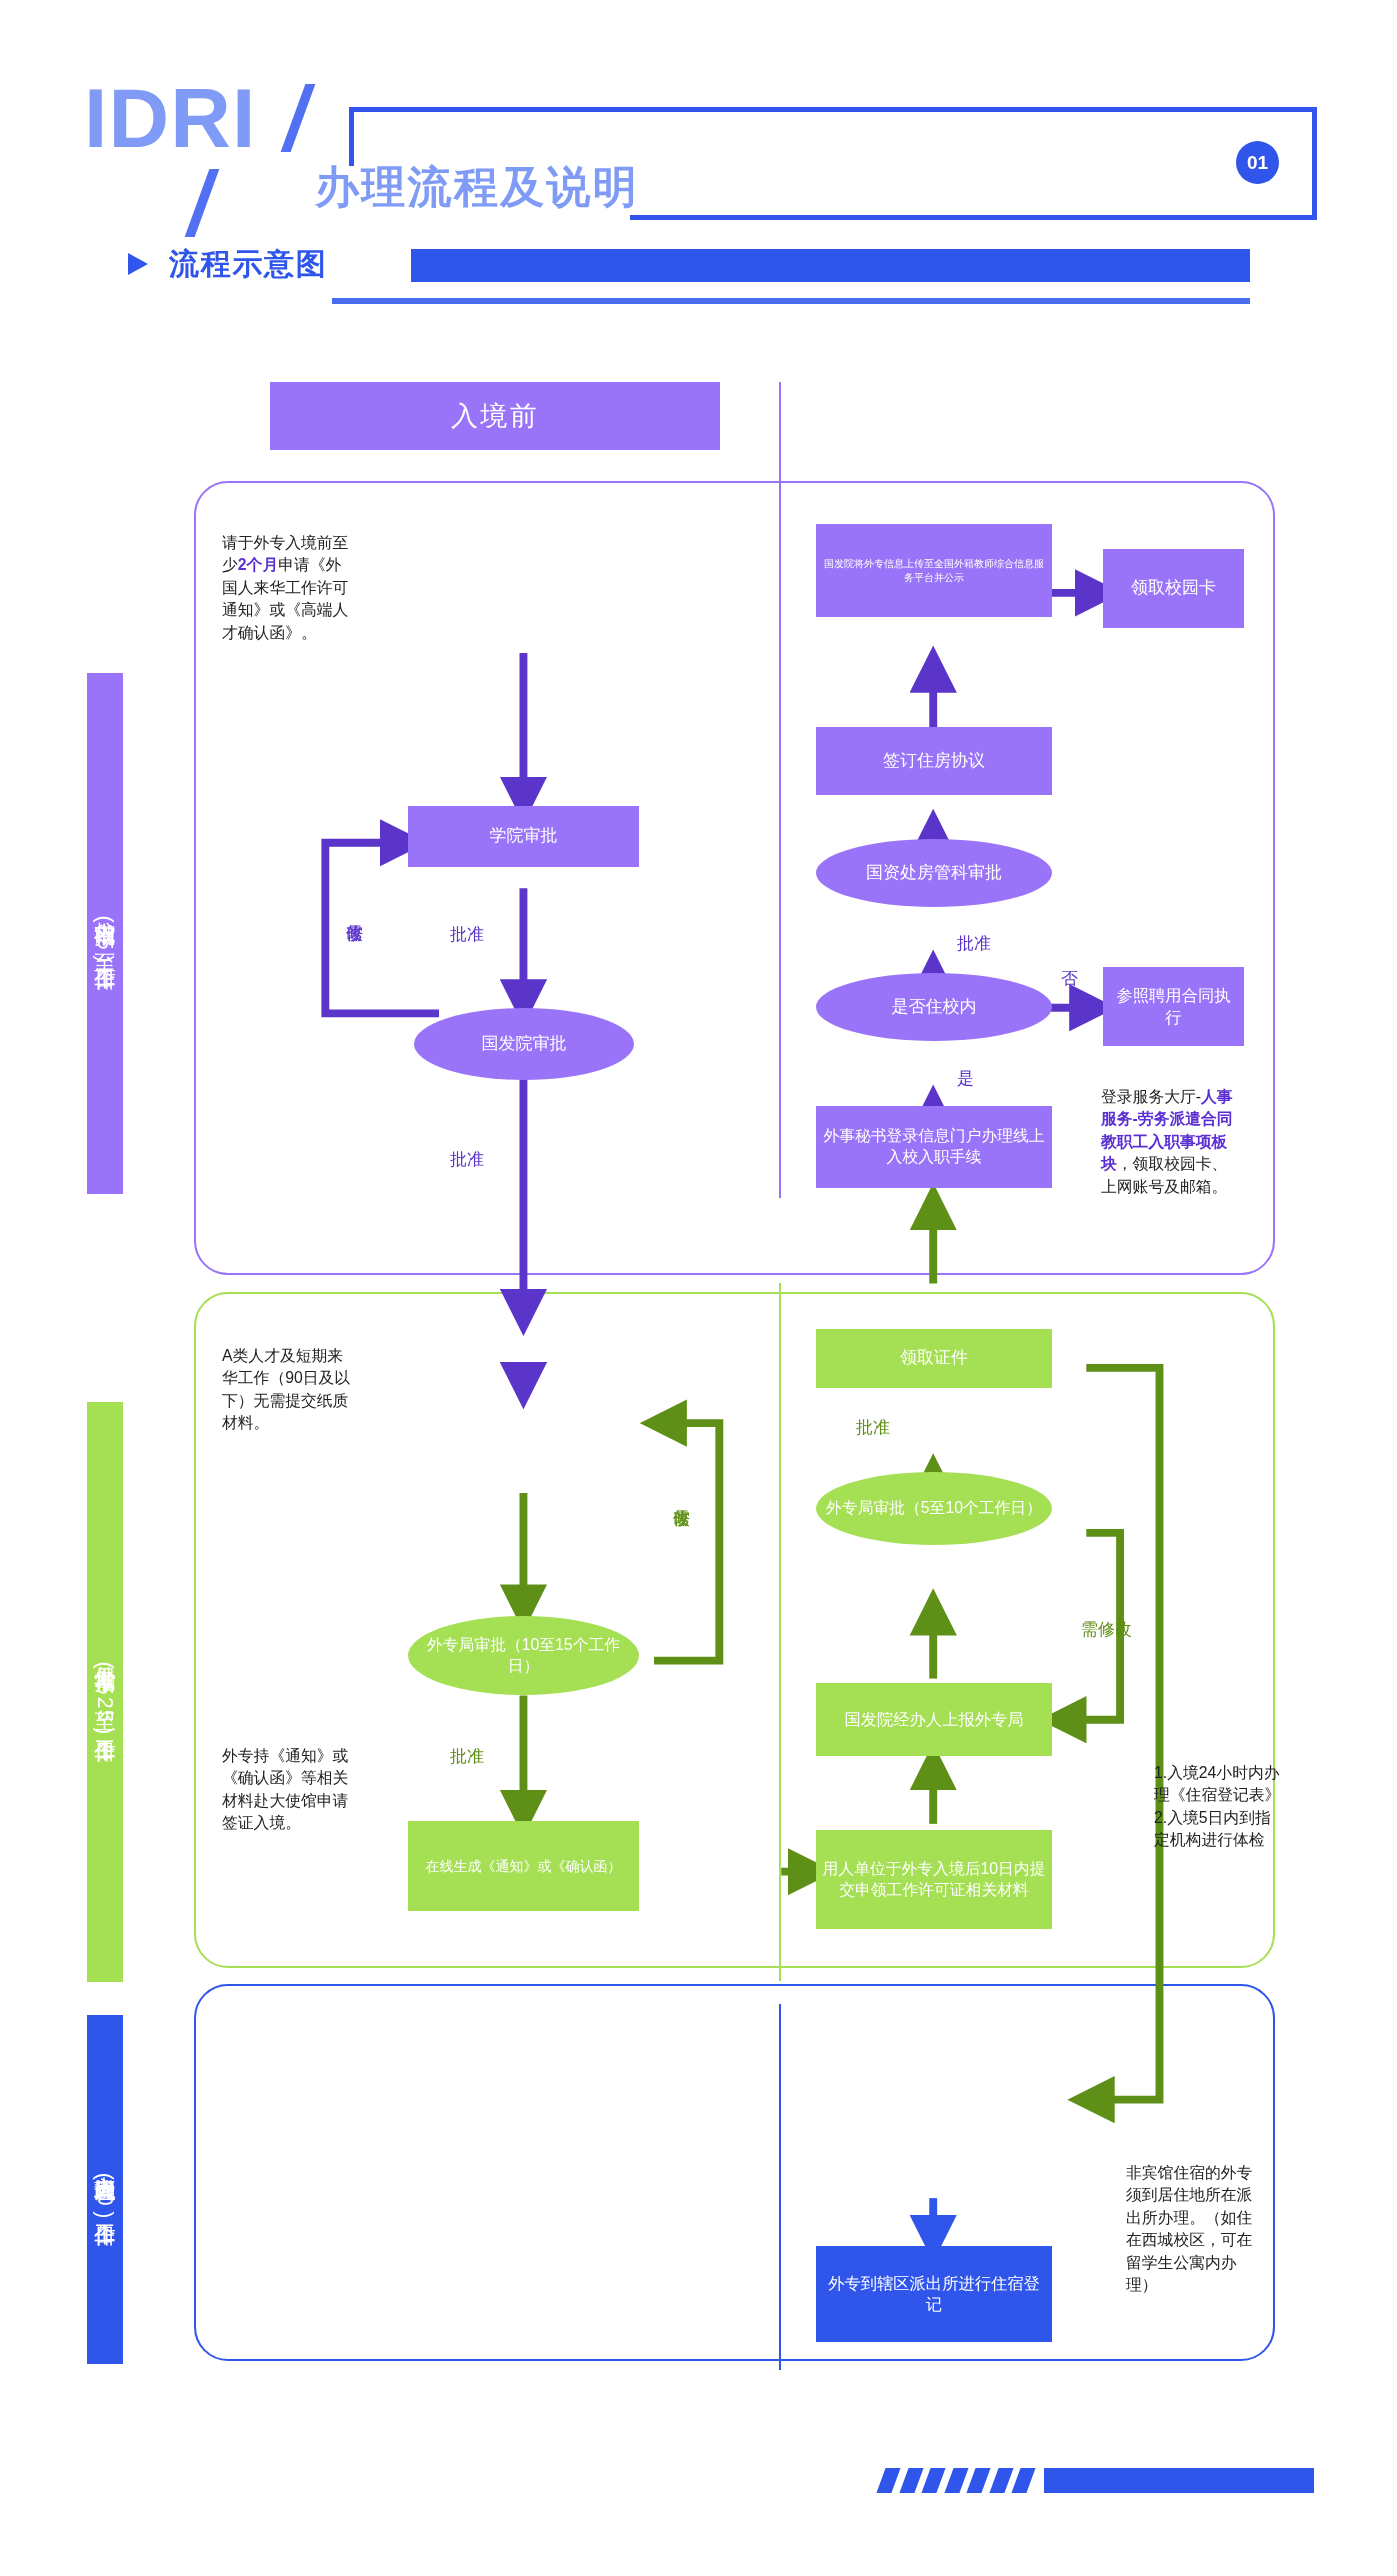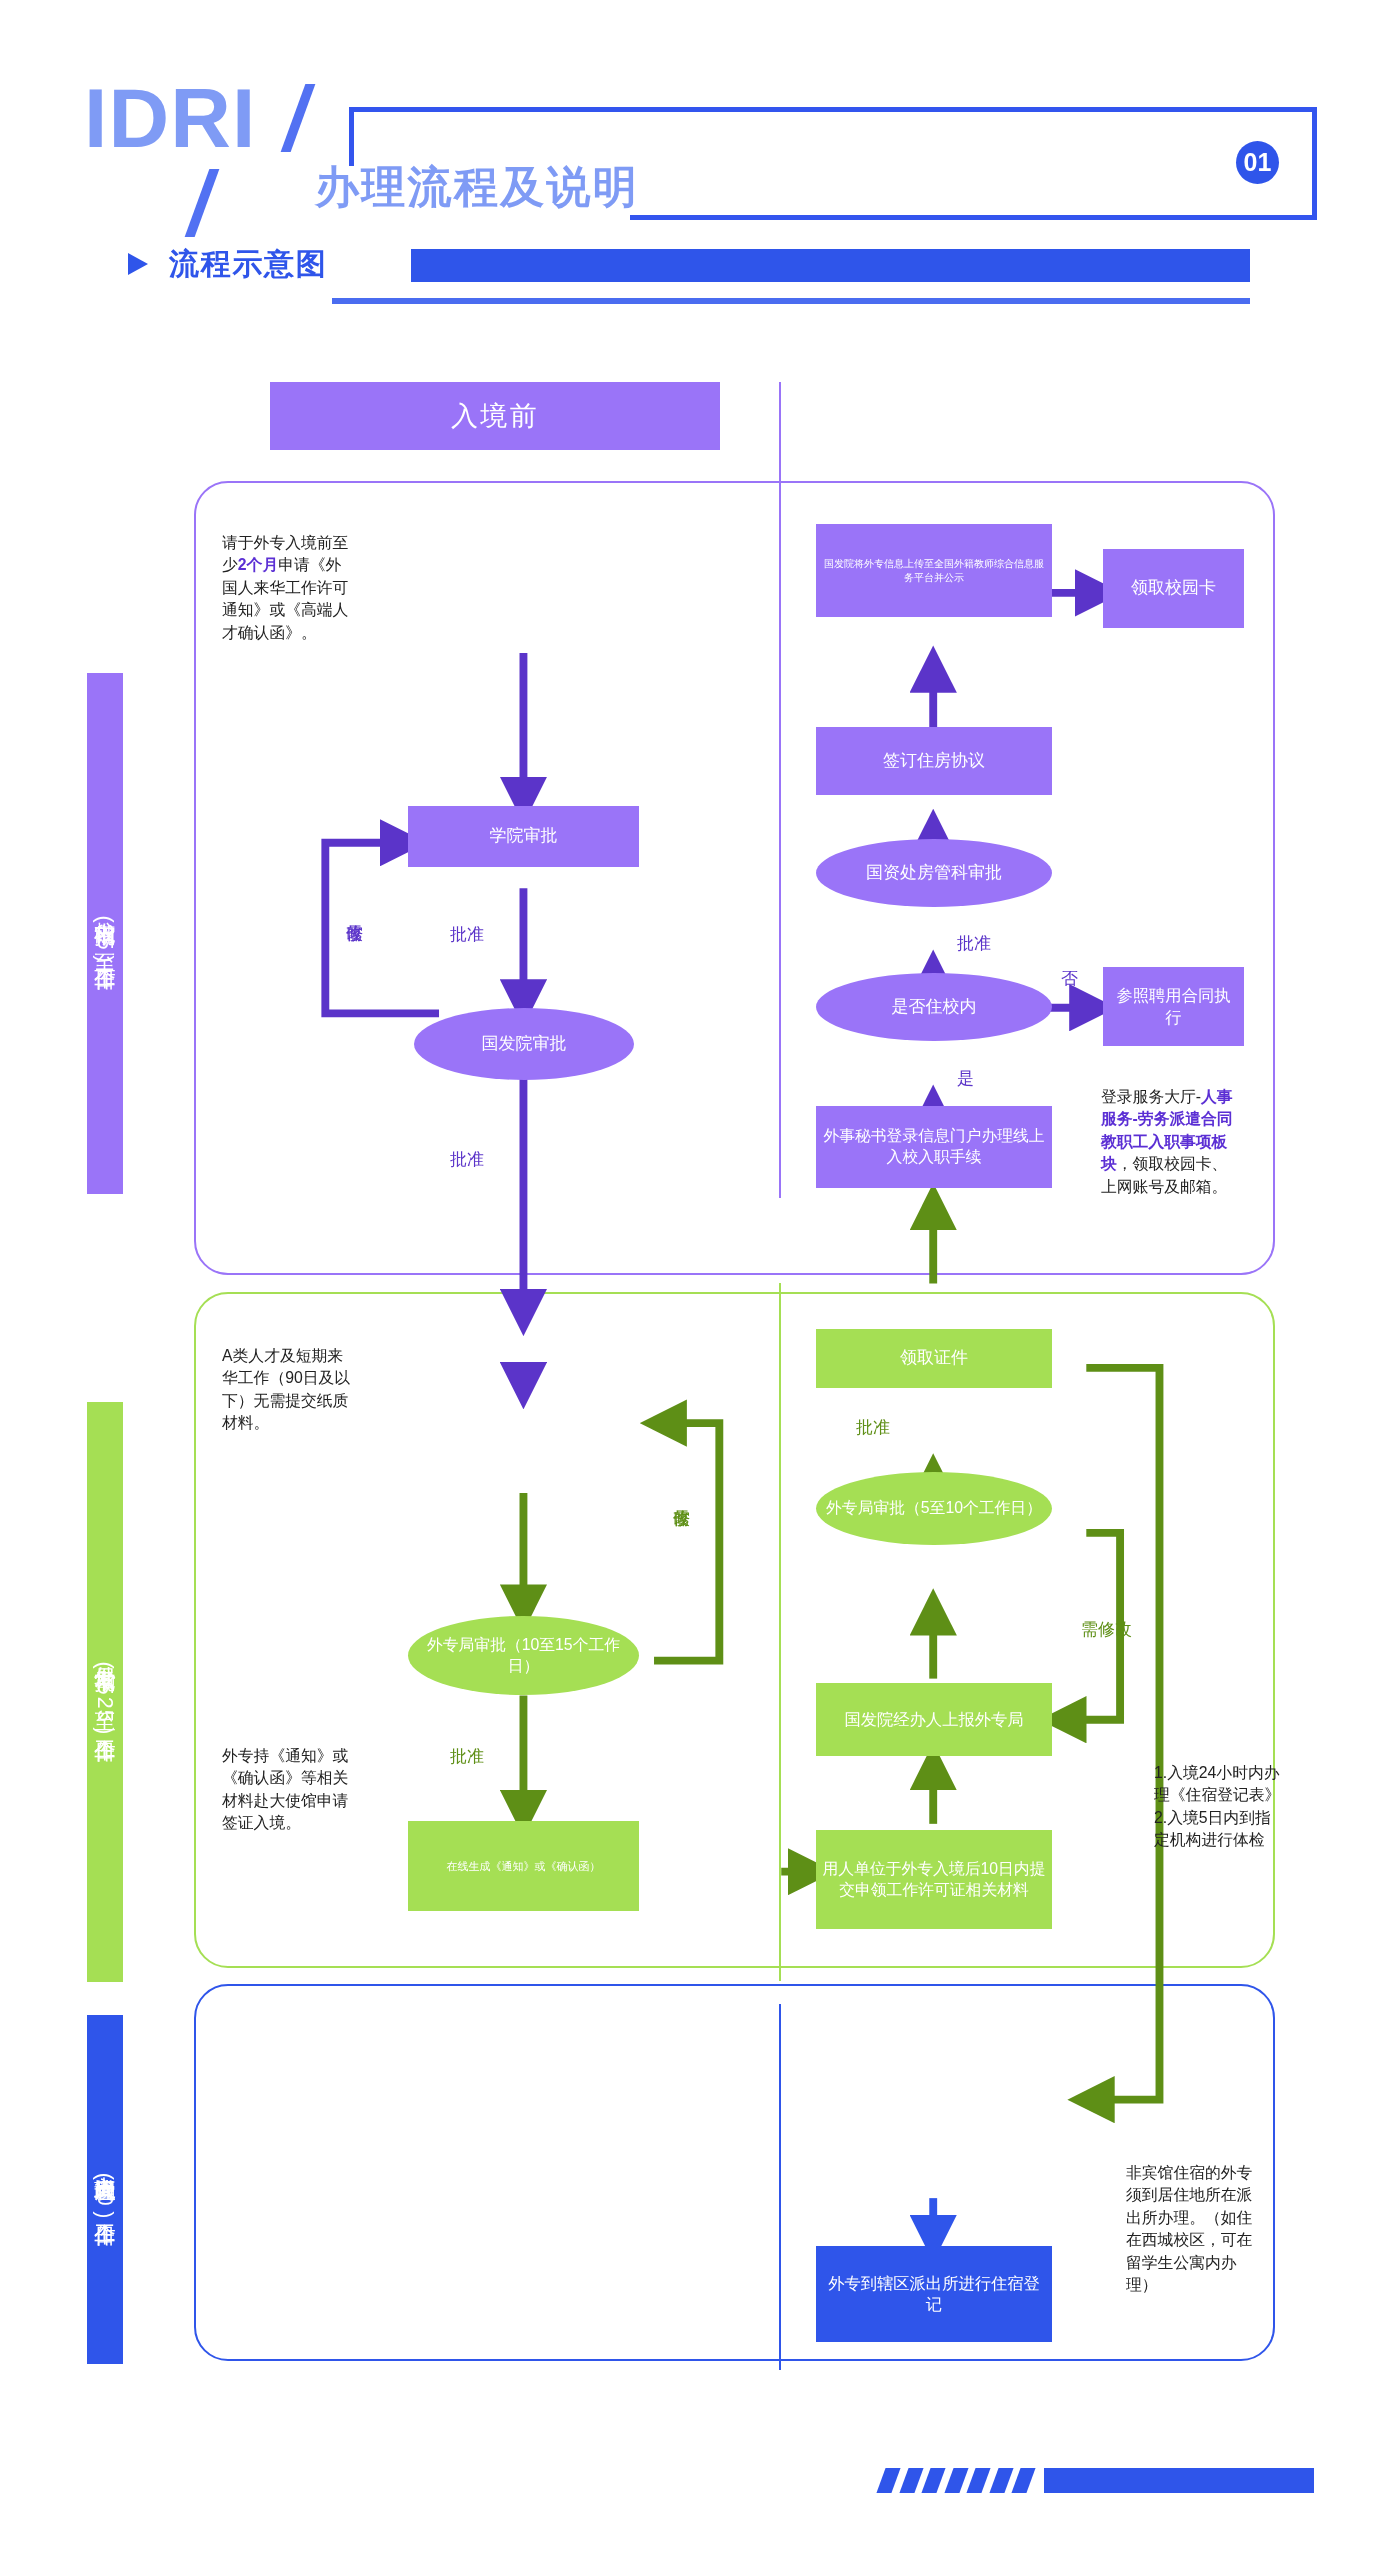--- a/index.html
+++ b/index.html
@@ -7,21 +7,21 @@
   #page{position:relative;width:1397px;height:2576px;background:#fff;overflow:hidden;}
 
   
   .logo{position:absolute;left:84px;top:76px;font-family:"Liberation Sans",sans-serif;
         font-size:84px;font-weight:bold;color:#7f9bf5;letter-spacing:1.1px;line-height:1;}
   .slash{position:absolute;background:#5271f2;transform:skewX(-20deg);}
   .hdr-frame{position:absolute;left:349px;top:107px;width:968px;height:118px;}
   .hdr-frame .ln{position:absolute;background:#3355ee;}
   .hdr-title{position:absolute;left:315px;top:158px;font-size:44px;font-weight:bold;color:#7f9bf5;letter-spacing:2.3px;}
   .badge{position:absolute;left:1236px;top:141px;width:43px;height:43px;border-radius:50%;
-         background:#2f55ea;color:#fff;font-size:25px;display:flex;align-items:center;justify-content:center;font-weight:bold;}
+         background:#2f55ea;color:#fff;font-size:19px;display:flex;align-items:center;justify-content:center;font-weight:bold;}
   .sec-tri{position:absolute;left:128px;top:253px;width:0;height:0;
            border-left:20px solid #2f55ea;border-top:11.8px solid transparent;border-bottom:11.8px solid transparent;}
   .sec-label{position:absolute;left:169px;top:244px;font-size:30px;font-weight:bold;color:#2f55ea;letter-spacing:1.7px;}
   .sec-bar{position:absolute;left:411px;top:249px;width:839px;height:33px;background:#2f55ea;}
   .sec-underline{position:absolute;left:332px;top:298px;width:918px;height:5.6px;background:#4a6cf0;}
 
   
   .colhead{position:absolute;height:68px;background:#9a74f8;color:#fff;font-size:27px;
            display:flex;align-items:center;justify-content:center;letter-spacing:2.3px;}
 
@@ -155,21 +155,21 @@
   <div class="node n-purple" style="left:816px;top:1106px;width:236px;height:82px;font-size:15.8px;">外事秘书登录信息门户办理线上入校入职手续</div>
 
   <div class="edgelabel lbl-purple" style="left:450px;top:923px;">批准</div>
   <div class="edgelabel lbl-purple" style="left:450px;top:1148px;">批准</div>
   <div class="edgelabel vert lbl-purple" style="left:343px;top:912px;">需修改</div>
   <div class="edgelabel lbl-purple" style="left:957px;top:932px;">批准</div>
   <div class="edgelabel lbl-purple" style="left:957px;top:1067px;">是</div>
   <div class="edgelabel vert lbl-purple" style="left:1058px;top:957px;">否</div>
 
   <div class="node n-green ellipse" style="left:408px;top:1616px;width:231px;height:79px;font-size:15.8px;">外专局审批（10至15个工作日）</div>
-  <div class="node n-green" style="left:408px;top:1821px;width:231px;height:90px;font-size:11px;">在线生成《通知》或《确认函）</div>
+  <div class="node n-green" style="left:408px;top:1821px;width:231px;height:90px;font-size:14px;">在线生成《通知》或《确认函）</div>
 
   <div class="node n-green" style="left:816px;top:1329px;width:236px;height:59px;font-size:17px;">领取证件</div>
   <div class="node n-green ellipse" style="left:816px;top:1472px;width:236px;height:73px;font-size:15.8px;">外专局审批（5至10个工作日）</div>
   <div class="node n-green" style="left:816px;top:1683px;width:236px;height:73px;font-size:16.3px;">国发院经办人上报外专局</div>
   <div class="node n-green" style="left:816px;top:1830px;width:236px;height:99px;font-size:15.8px;">用人单位于外专入境后10日内提交申领工作许可证相关材料</div>
 
   <div class="edgelabel lbl-green" style="left:450px;top:1745px;">批准</div>
   <div class="edgelabel vert lbl-green" style="left:670px;top:1497px;">需修改</div>
   <div class="edgelabel lbl-green" style="left:856px;top:1416px;">批准</div>
   <div class="edgelabel lbl-green" style="left:1081px;top:1618px;">需修改</div>

